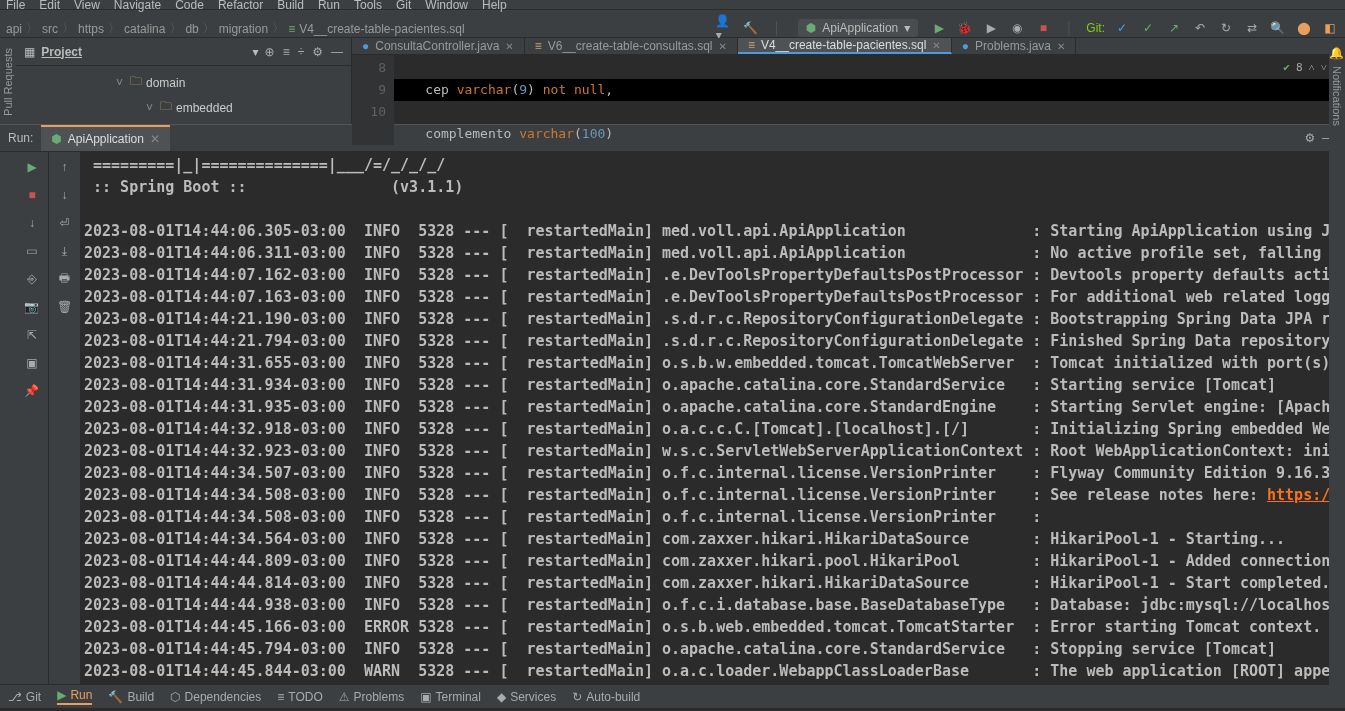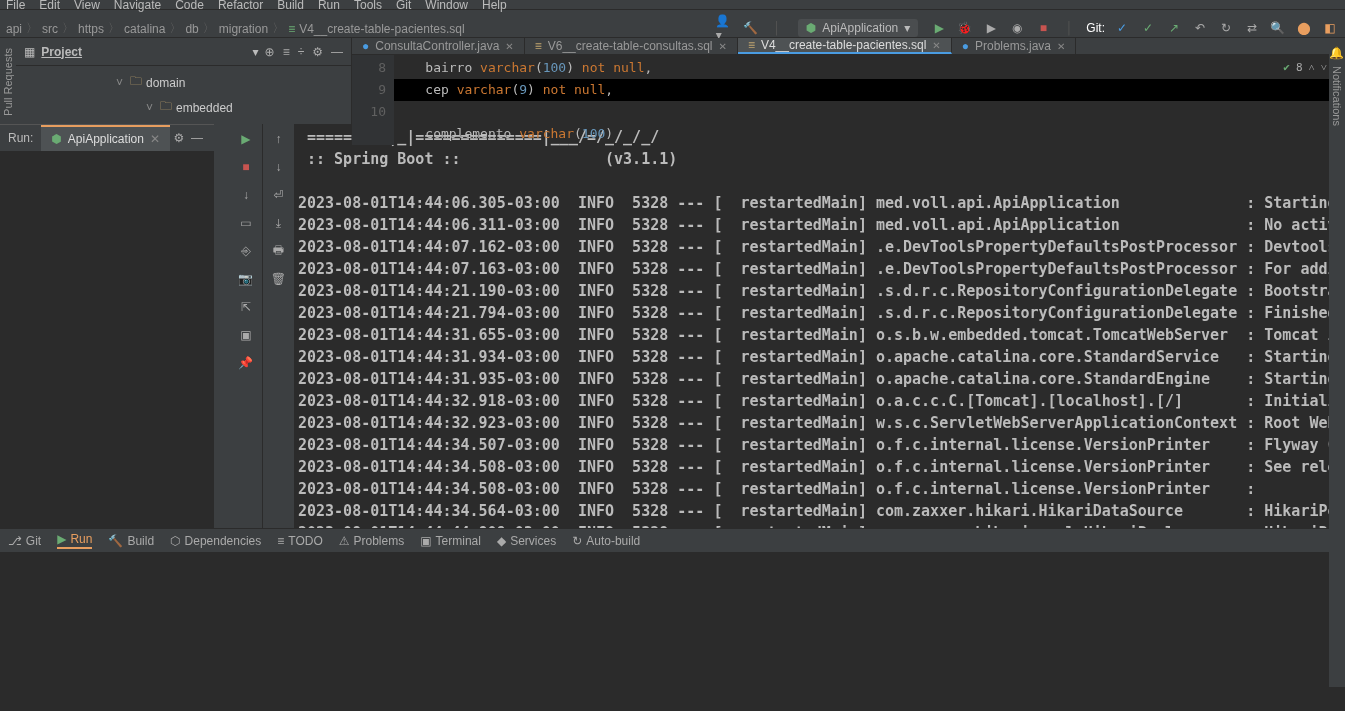--- a/index.html
+++ b/index.html
@@ -38,21 +38,21 @@
 .tab-spacer { flex: 1; }
 .tab-more { padding: 0 8px; color: #aaa; }
 .editor-body { flex: 1; display: flex; font-family: "Consolas", monospace; font-size: 13px; position: relative; }
 .editor-status { position: absolute; right: 18px; top: 6px; display: flex; align-items: center; gap: 6px; color: #aaa; font-size: 11px; }
 .editor-status .chk { color: #6aab73; }
 .gutter { width: 42px; text-align: right; color: #606060; padding-right: 8px; padding-top: 2px; line-height: 22px; background: #313335; }
 .code { flex: 1; padding-top: 2px; line-height: 22px; white-space: pre; }
 .code .hl { background: #000000; display: block; }
 .kw-type { color: #cc7832; }
 .kw-num { color: #6897bb; }
-.run-panel { display: flex; flex-direction: row; background: #2b2b2b; height: 404px; }
+.run-panel { display: flex; flex-direction: column; background: #2b2b2b; height: 560px; }
 .run-header { display: flex; align-items: center; height: 28px; background: #3c3f41; border-bottom: 1px solid #2b2b2b; border-top: 1px solid #555; padding: 0 8px; }
 .run-header .label { color: #bbb; margin-right: 8px; }
 .run-tab { display: flex; align-items: center; gap: 6px; padding: 2px 10px; background: #4e5254; color: #ddd; border-top: 2px solid #e89e5f; height: 100%; }
 .run-tab .rt-close { color: #888; }
 .run-header .spacer { flex: 1; }
 .run-body { flex: 1; display: flex; overflow: hidden; }
 .run-left { width: 16px; background: #3c3f41; }
 .run-toolbar { width: 32px; background: #3c3f41; display: flex; flex-direction: column; align-items: center; padding-top: 6px; gap: 10px; }
 .run-toolbar2 { width: 32px; background: #3c3f41; display: flex; flex-direction: column; align-items: center; padding-top: 6px; gap: 10px; border-left: 1px solid #2b2b2b; }
 .console { flex: 1; font-family: "Consolas", monospace; font-size: 15px; line-height: 22px; color: #bbb; white-space: pre; overflow: hidden; padding-left: 4px; padding-top: 2px; font-weight: bold; }
@@ -106,21 +106,21 @@
       <span style="color:#6aab73">⬢</span>
       <span>ApiApplication</span>
       <span>▾</span>
     </div>
     <span class="icon-btn green">▶</span>
     <span class="icon-btn green">🐞</span>
     <span class="icon-btn">▶</span>
     <span class="icon-btn">◉</span>
     <span class="icon-btn red">■</span>
     <span class="icon-btn" style="color:#555">│</span>
-    <span style="color:#ffffff">Git:</span>
+    <span style="color:#84cc16">Git:</span>
     <span class="icon-btn blue">✓</span>
     <span class="icon-btn green">✓</span>
     <span class="icon-btn green">↗</span>
     <span class="icon-btn">↶</span>
     <span class="icon-btn">↻</span>
     <span class="icon-btn">⇄</span>
     <span class="icon-btn">🔍</span>
     <span class="icon-btn orange">⬤</span>
     <span class="icon-btn orange">◧</span>
   </div>
@@ -186,21 +186,21 @@
         <span class="chk">✔</span>
         <span>8</span>
         <span>˄</span>
         <span>˅</span>
       </div>
       <div class="gutter">
         <div>8</div>
         <div>9</div>
         <div>10</div>
       </div>
-      <div class="code" id="code-area"><span>    bairro <span class="kw-type">varchar</span>(<span class="kw-num">100</span>) <span class="kw-type">not null</span>,</span>
+      <div class="code" id="code-area">
 <span class="hl">    cep <span class="kw-type">varchar</span>(<span class="kw-num">9</span>) <span class="kw-type">not null</span>,</span>
 <span>    complemento <span class="kw-type">varchar</span>(<span class="kw-num">100</span>)</span></div>
     </div>
   </div>
 </div>
 
 <div class="run-panel">
   <div class="run-header">
     <span class="label">Run:</span>
     <div class="run-tab">

